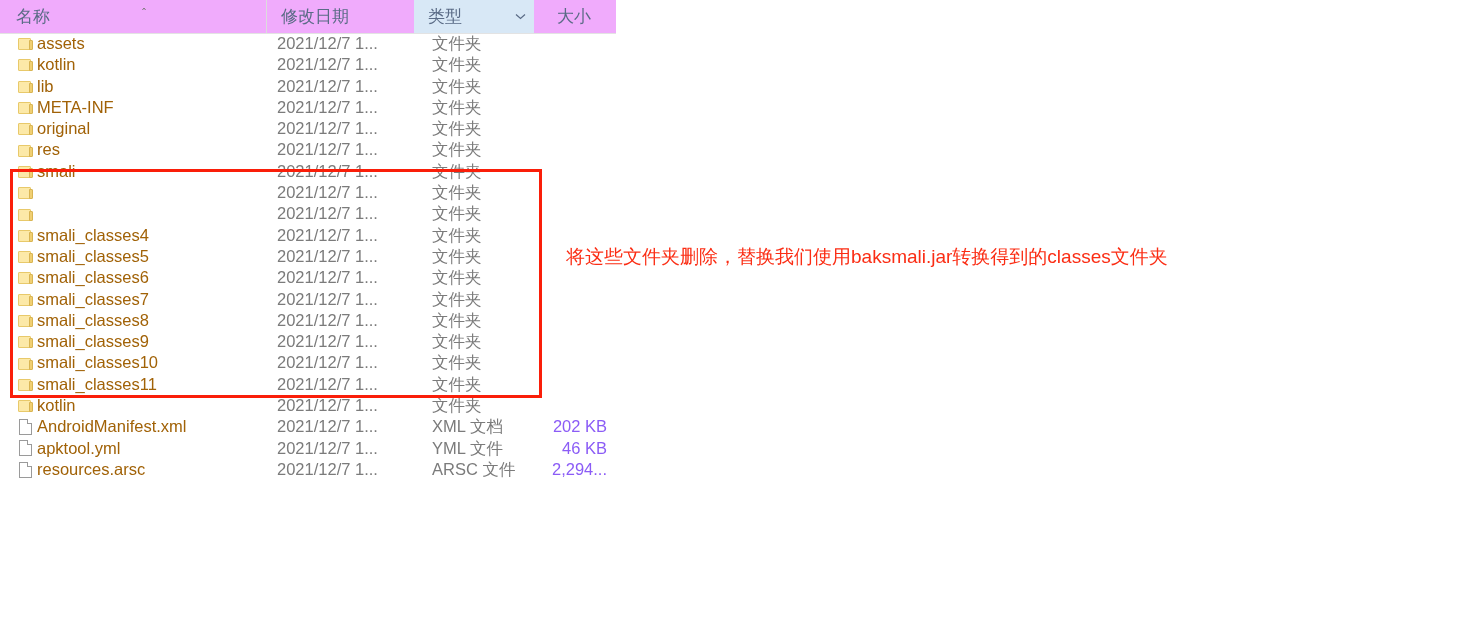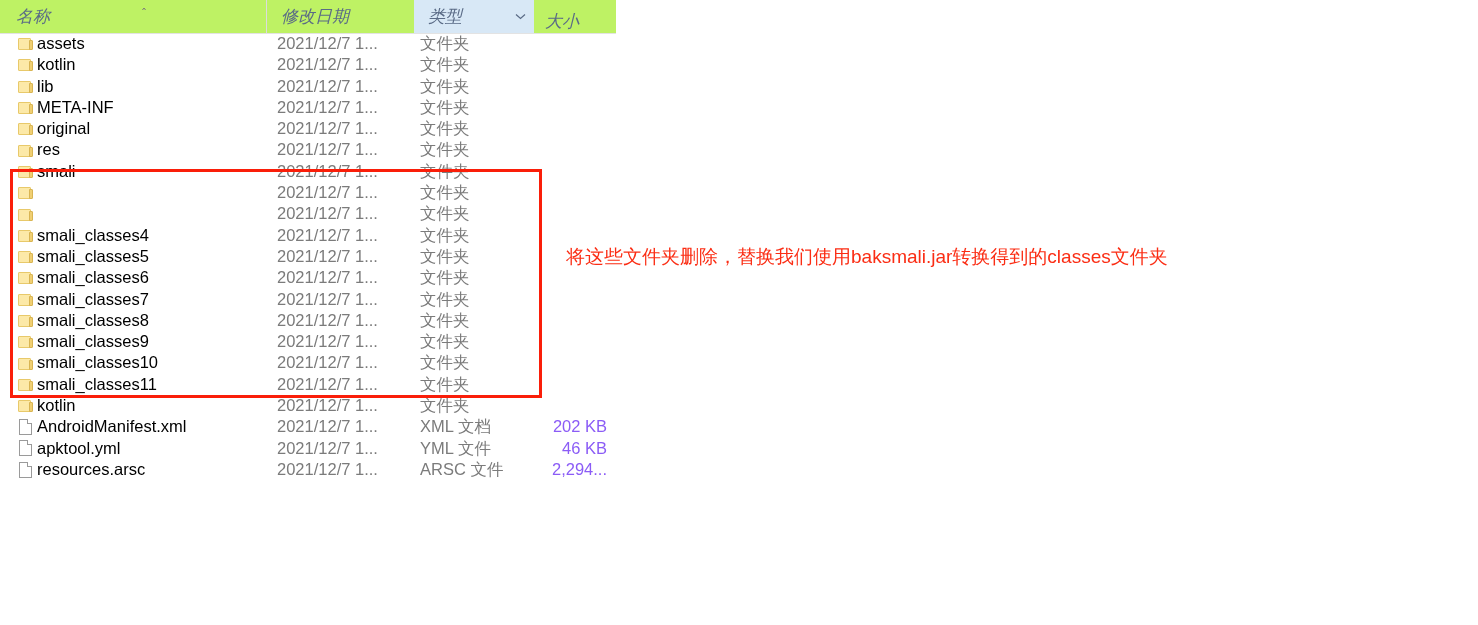--- a/index.html
+++ b/index.html
@@ -25,40 +25,39 @@
     background: #ffffff;
   }
 
   
   .col-header {
     position: absolute;
     left: 0;
     top: 0;
     width: 616px;
     height: 33px;
-    background: #bef264;
+    background: #f0abfc;
     border-bottom: 1px solid #e3e3e3;
-    font-style: italic;
   }
   .hdr-cell {
     position: absolute;
     top: 0;
     height: 33px;
     display: flex;
     align-items: center;
     font-size: 17px;
     color: #5a6b86;
     font-family: "Liberation Sans", "DejaVu Sans", sans-serif;
     box-sizing: border-box;
     white-space: nowrap;
   }
   .hdr-name   { left: 0px;   width: 265px; padding-left: 16px; }
   .hdr-date   { left: 266px; width: 148px; padding-left: 14px; border-left: 1px solid #dcdcdc; }
   .hdr-type   { left: 414px; width: 120px; padding-left: 14px; background: #d8e8f6; }
-  .hdr-size   { left: 535px; width: 81px;  padding-left: 10px; align-items: flex-end; }
+  .hdr-size   { left: 535px; width: 81px;  padding-left: 22px; }
 
   .hdr-chevron {
     position: absolute;
     right: 8px;
     top: 50%;
     transform: translateY(-50%);
     width: 12px;
     height: 12px;
     display: flex;
     align-items: center;
@@ -95,23 +94,23 @@
     display: flex;
     align-items: center;
     height: 21.3px;
     font-size: 16.5px;
     line-height: 21.3px;
     white-space: nowrap;
     overflow: hidden;
     font-family: "Liberation Sans", "DejaVu Sans", sans-serif;
   }
   .c-icon { left: 16px;  width: 18px; justify-content: center; }
-  .c-name { left: 37px;  width: 225px; color: #000000; }
+  .c-name { left: 37px;  width: 225px; color: #a16207; }
   .c-date { left: 277px; width: 128px; color: #7b7b7b; }
-  .c-type { left: 420px; width: 110px; color: #7b7b7b; text-align: right; }
+  .c-type { left: 432px; width: 110px; color: #7b7b7b; text-align: right; }
   .c-size { left: 505px; width: 102px; color: #8b5cf6; justify-content: flex-end; }
 
   
   .folder-ico {
     position: relative;
     width: 15px;
     height: 13px;
   }
   .folder-ico .body {
     position: absolute;

